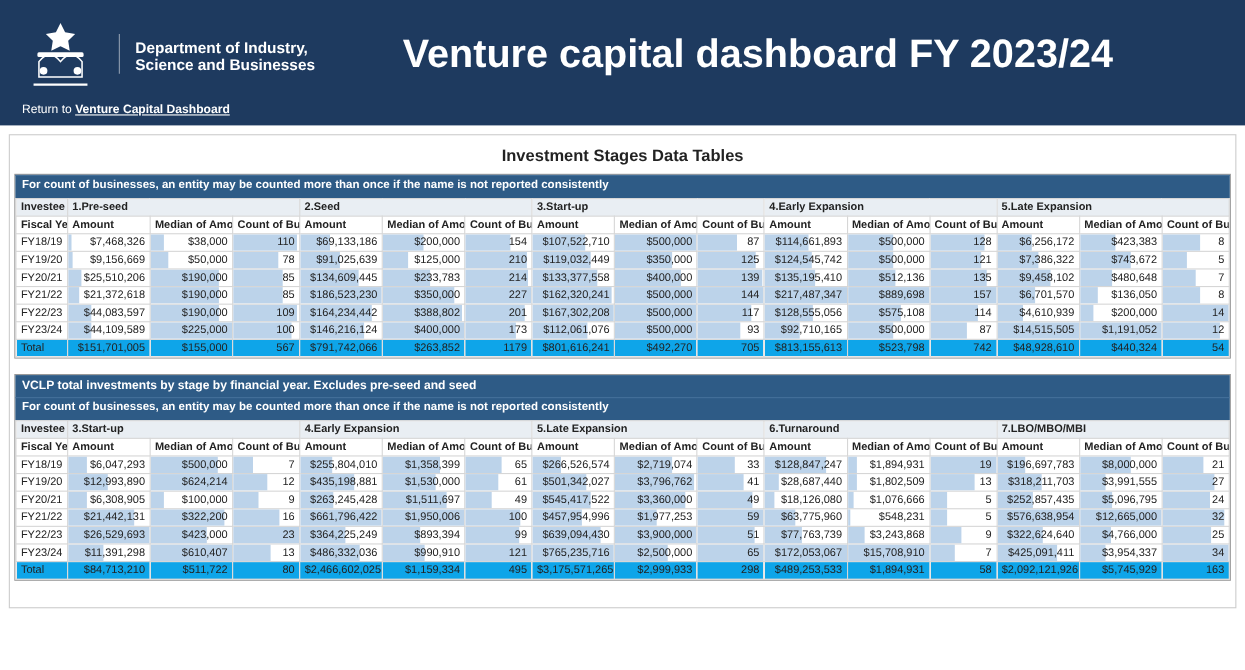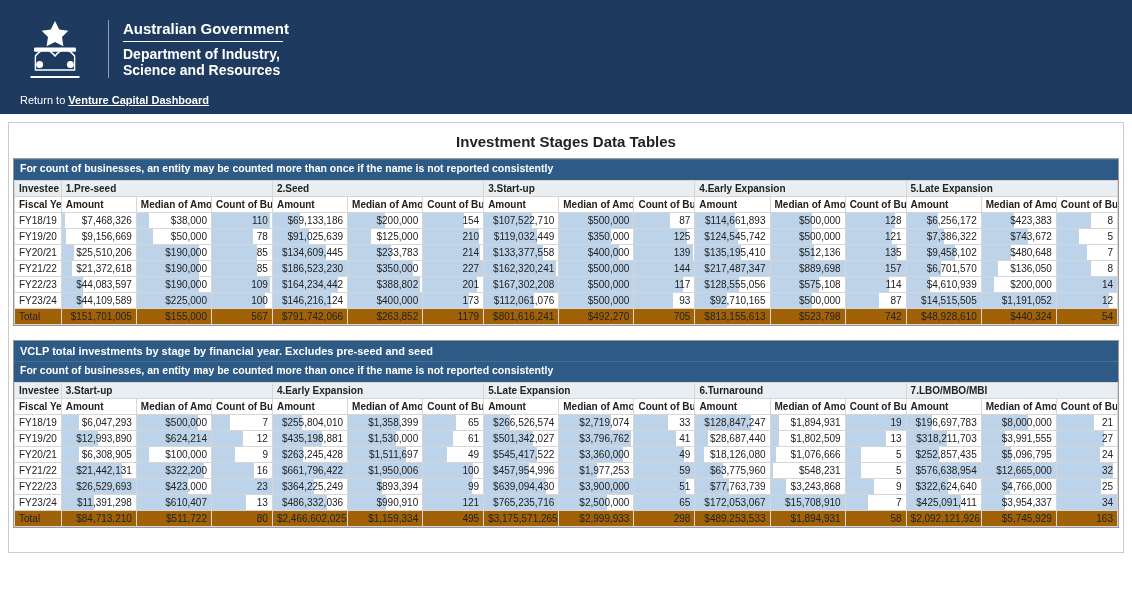--- a/index.html
+++ b/index.html
@@ -19,21 +19,21 @@
   .section-title { text-align:center; font-size:15px; font-weight:700; padding:6px 0 8px 0; }
   .tbl-block { border:1px solid #999; margin-bottom:14px; }
   .tbl-cap1 { background:#2e5b86; color:#fff; font-weight:600; font-size:11px; padding:4px 6px; }
   .tbl-cap2 { background:#2e5b86; color:#fff; font-weight:600; font-size:10.5px; padding:2px 6px 6px 6px; border-top:1px solid #436f99;}
   table { border-collapse:collapse; width:100%; font-size:10px; table-layout:fixed;}
   th, td { border:1px solid #d6d6d6; padding:2px 4px; overflow:hidden; white-space:nowrap; text-align:left; }
   thead th { background:#fff; font-weight:600; vertical-align:top; font-size:10px;}
   thead tr.stage-row th { background:#e9eef3; }
   tbody td.num { text-align:right; }
   tbody td.lbl { text-align:left; }
-  tbody tr.total td { background:#a16207; font-weight:400;margin-left:20px; }
+  tbody tr.total td { background:#0ea5e9; font-weight:400;margin-left:20px; }
   .barcell { position:relative; text-align:right; padding-right:4px;}
   .barcell .bar { position:absolute; left:0; top:0; bottom:0; background:#bcd3ea; z-index:0;}
   .barcell span { position:relative; z-index:1; }
   col.fy { width:46px; }
   col.amt { width:74px; }
   col.med { width:74px; }
   col.cnt { width:60px; }
 </style>
 </head>
 <body>
@@ -44,24 +44,24 @@
       <g fill="#fff">
         <path d="M50 10 l6 12 13 2 -9 9 2 13 -12 -6 -12 6 2 -13 -9 -9 13 -2z"></path>
         <rect x="20" y="48" width="60" height="6" rx="2"></rect>
         <path d="M22 60 q14 -18 28 0 q14 -18 28 0 v20 h-56z" fill="none" stroke="#fff" stroke-width="2"></path>
         <path d="M15 90 h70" stroke="#fff" stroke-width="3"></path>
         <circle cx="28" cy="72" r="5"></circle>
           <circle cx="72" cy="72" r="5"></circle>
       </g>
     </svg>
     <div class="gov-text">
-      <div class="gov-line1"><span>Australian Government</span><div class="hr"></div></div>
       <div class="gov-line2">Department of Industry,</div>
-      <div class="gov-line3">Science and Resources</div>
+      <div class="gov-line3">Science and Businesses</div>
     </div>
+    <div class="main-title">Venture capital dashboard FY 2023/24</div>
   </div>
   <div class="return">
     <span>Return to </span><a href="#">Venture Capital Dashboard</a>
   </div>
 </div>
 
 <div class="content">
   <div class="section-title">Investment Stages Data Tables</div>
 
   <div class="tbl-block">

